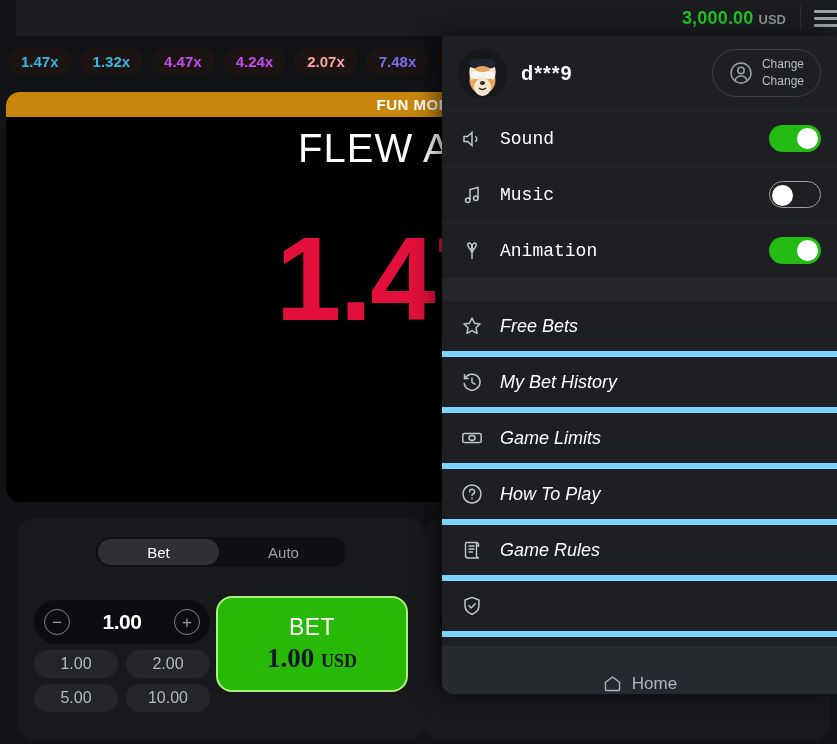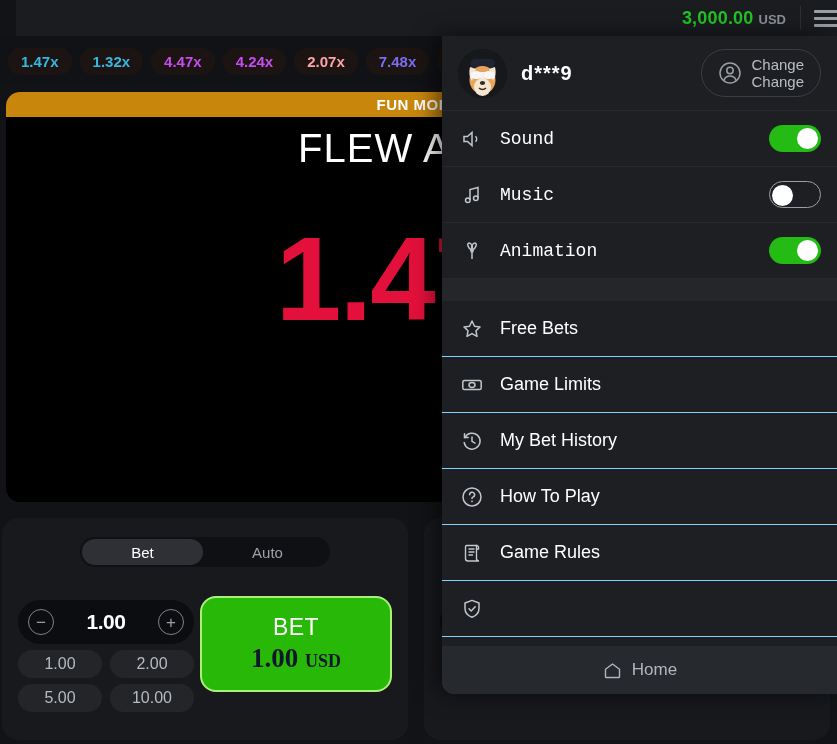--- a/index.html
+++ b/index.html
@@ -60,21 +60,21 @@
     position: absolute; top: 128px; width: 100%; text-align: center;
     color: #e2103b; font-size: 118px; font-weight: bold; line-height: 1;
     letter-spacing: -2px;
   }
 
   
   .bet-panel {
     position: absolute; top: 518px; height: 222px;
     background: #18191d; border-radius: 16px;
   }
-  .bet-panel.one { left: 2px; width: 406px; }
+  .bet-panel.one { left: 18px; width: 406px; }
   .bet-panel.two { left: 424px; width: 406px; }
 
   .tabs {
     position: absolute; top: 19px; left: 50%; transform: translateX(-50%);
     width: 250px; height: 30px; background: #0f1013; border-radius: 15px;
     display: flex; align-items: center;
   }
   .tab {
     flex: 1; height: 26px; margin: 2px; border-radius: 13px;
     display: flex; align-items: center; justify-content: center;
@@ -133,21 +133,21 @@
     background: #14161a; overflow: hidden; flex: 0 0 auto;
     position: relative;
   }
   .username { color: #ffffff; font-size: 20px; font-weight: bold; margin-left: 14px; letter-spacing: 1px; }
   .change-avatar {
     margin-left: auto; height: 48px; padding: 0 16px;
     border: 1px solid #3a3e44; border-radius: 24px;
     display: flex; align-items: center; gap: 9px; cursor: pointer;
   }
   .change-avatar .ca-label {
-    color: #b9bec4; font-size: 15px; line-height: 17px; text-align: left;
+    color: #b9bec4; font-size: 12px; line-height: 17px; text-align: left;
   }
 
   .toggle-row {
     height: 56px; display: flex; align-items: center; padding: 0 16px;
     border-bottom: 1px solid #26292e; flex: 0 0 auto; cursor: pointer; font-family: Liberation Mono, monospace;
   }
   .row-icon { width: 28px; display: flex; align-items: center; justify-content: center; flex: 0 0 auto; }
   .row-label { color: #ffffff; font-size: 18px; margin-left: 14px; }
   .toggle {
     margin-left: auto; width: 52px; height: 27px; border-radius: 14px;
@@ -159,27 +159,27 @@
     position: absolute; top: 3px; width: 21px; height: 21px; border-radius: 50%;
     background: #ffffff;
   }
   .toggle.on .knob { right: 3px; }
   .toggle.off .knob { left: 2px; }
 
   .gap-strip { height: 22px; background: #242629; flex: 0 0 auto; }
 
   .menu-item {
     height: 56px; display: flex; align-items: center; padding: 0 16px;
-    border-bottom: 1px solid #7dd3fc; flex: 0 0 auto; cursor: pointer;
+    border-bottom: 6px solid #7dd3fc; flex: 0 0 auto; cursor: pointer; font-style: italic;
   }
   .menu-item:last-of-type { border-bottom: none; }
 
   .menu-footer {
     margin-top: auto; height: 48px; background: #26292e;
-    display: flex; align-items: center; justify-content: center; gap: 9px;
+    display: flex; align-items: flex-end; justify-content: center; gap: 9px;
     cursor: pointer; flex: 0 0 auto;
   }
   .menu-footer .ft-label { color: #b1b6bc; font-size: 17px; }
 
   .ico { display: block; }
 </style>
 </head>
 <body>
 
 <div id="root">
@@ -326,43 +326,43 @@
       <span class="row-icon">
         <svg class="ico" width="24" height="24" viewBox="0 0 24 24" fill="none" stroke="#c2c7cd" stroke-width="1.5" stroke-linejoin="round">
           <path d="M12 4l2.5 5.2 5.5.7-4 3.9 1 5.6-5-2.8-5 2.8 1-5.6-4-3.9 5.5-.7z"></path>
         </svg>
       </span>
       <span class="row-label">Free Bets</span>
     </div>
 
     <div class="menu-item">
       <span class="row-icon">
-        <svg class="ico" width="24" height="24" viewBox="0 0 24 24" fill="none" stroke="#c2c7cd" stroke-width="1.5">
-          <rect x="2.8" y="7.5" width="18.4" height="9" rx="1.6"></rect>
-          <ellipse cx="12" cy="12" rx="3" ry="2.4"></ellipse>
-        </svg>
-      </span>
-      <span class="row-label">Game Limits</span>
-    </div>
-
-    <div class="menu-item">
-      <span class="row-icon">
         <svg class="ico" width="24" height="24" viewBox="0 0 24 24" fill="none" stroke="#c2c7cd" stroke-width="1.5" stroke-linecap="round">
           <path d="M4.5 8.5V4.8"></path>
             <path d="M4.5 8.5h3.7"></path>
           <path d="M4.9 8.6A8 8 0 1 1 4.2 13.6"></path>
           <path d="M12 8v4.3l3 1.8"></path>
         </svg>
       </span>
       <span class="row-label">My Bet History</span>
     </div>
 
     <div class="menu-item">
       <span class="row-icon">
         <svg class="ico" width="24" height="24" viewBox="0 0 24 24" fill="none" stroke="#c2c7cd" stroke-width="1.5">
+          <rect x="2.8" y="7.5" width="18.4" height="9" rx="1.6"></rect>
+          <ellipse cx="12" cy="12" rx="3" ry="2.4"></ellipse>
+        </svg>
+      </span>
+      <span class="row-label">Game Limits</span>
+    </div>
+
+    <div class="menu-item">
+      <span class="row-icon">
+        <svg class="ico" width="24" height="24" viewBox="0 0 24 24" fill="none" stroke="#c2c7cd" stroke-width="1.5">
           <circle cx="12" cy="12" r="9"></circle>
           <path d="M9.6 9.7a2.5 2.5 0 1 1 3.2 2.4c-.6.3-.8.8-.8 1.5" stroke-linecap="round"></path>
           <circle cx="12" cy="16.3" r=".9" fill="#c2c7cd" stroke="none"></circle>
         </svg>
       </span>
       <span class="row-label">How To Play</span>
     </div>
 
     <div class="menu-item">
       <span class="row-icon">

